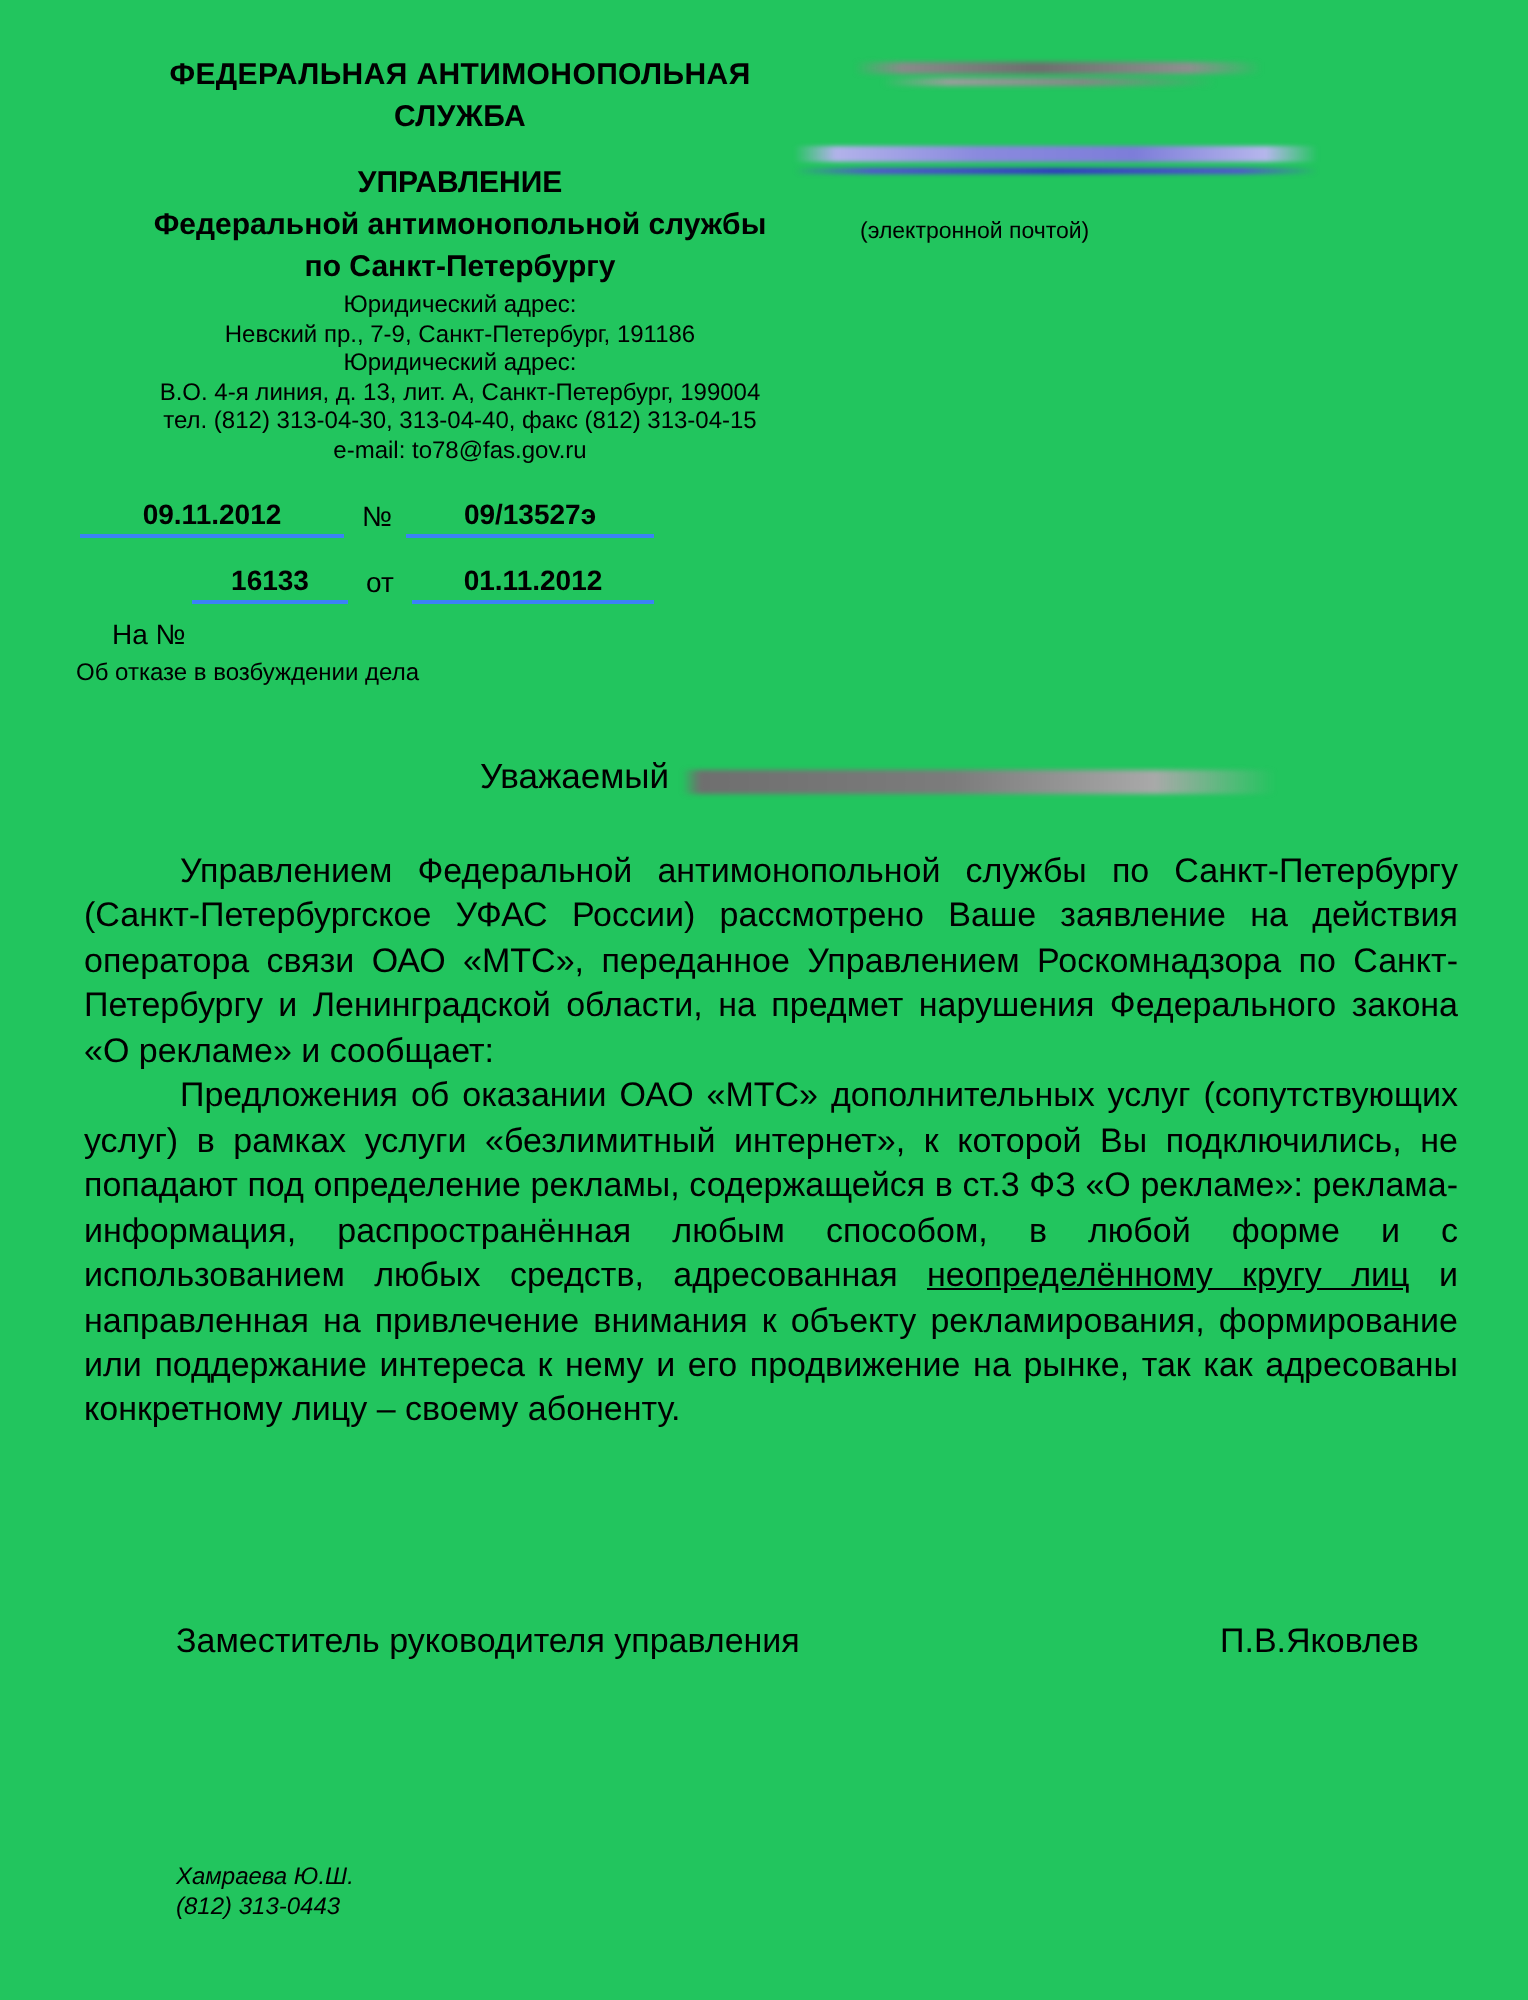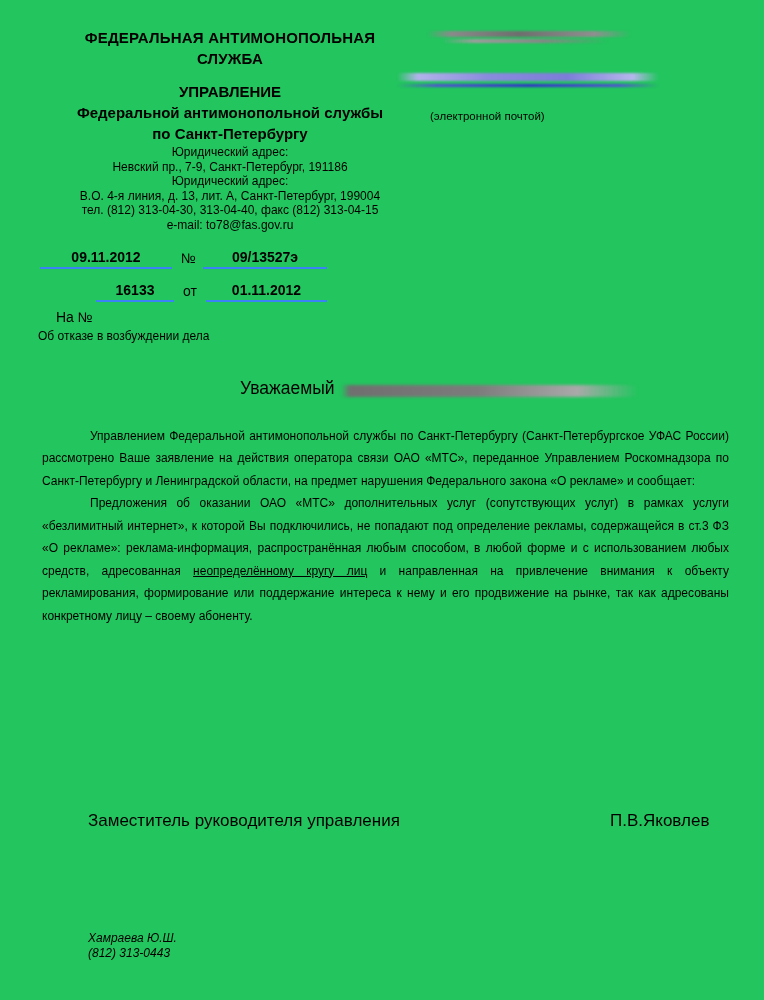--- a/index.html
+++ b/index.html
@@ -56,21 +56,21 @@
   .salutation { position: absolute; left: 240px; top: 378px; font-size: 17.5px; }
   .salut-redact {
     position: absolute; left: 341px; top: 385px; width: 303px; height: 12px;
     filter: blur(1.4px);
     background: linear-gradient(90deg, rgba(255,255,255,0) 0%, #6f6f6f 3%, #7c7c7c 45%, #a9a9a9 78%, rgba(230,230,230,0) 98%);
   }
 
   
   .body-text {
     position: absolute; left: 42px; top: 425px; width: 687px;
-    font-size: 12px; line-height: 22.45px; text-align: justify;
+    font-size: 17px; line-height: 22.45px; text-align: justify;
   }
   .body-text p { margin: 0; text-indent: 48px; }
   .underlined { text-decoration: underline; }
 
   
   .sig-role { position: absolute; left: 88px;  top: 811px; font-size: 17px; }
   .sig-name { position: absolute; left: 610px; top: 811px; font-size: 17px; }
 
   
   .footer { position: absolute; left: 88px; top: 931px; font-size: 12px; font-style: italic; line-height: 14.5px; }

